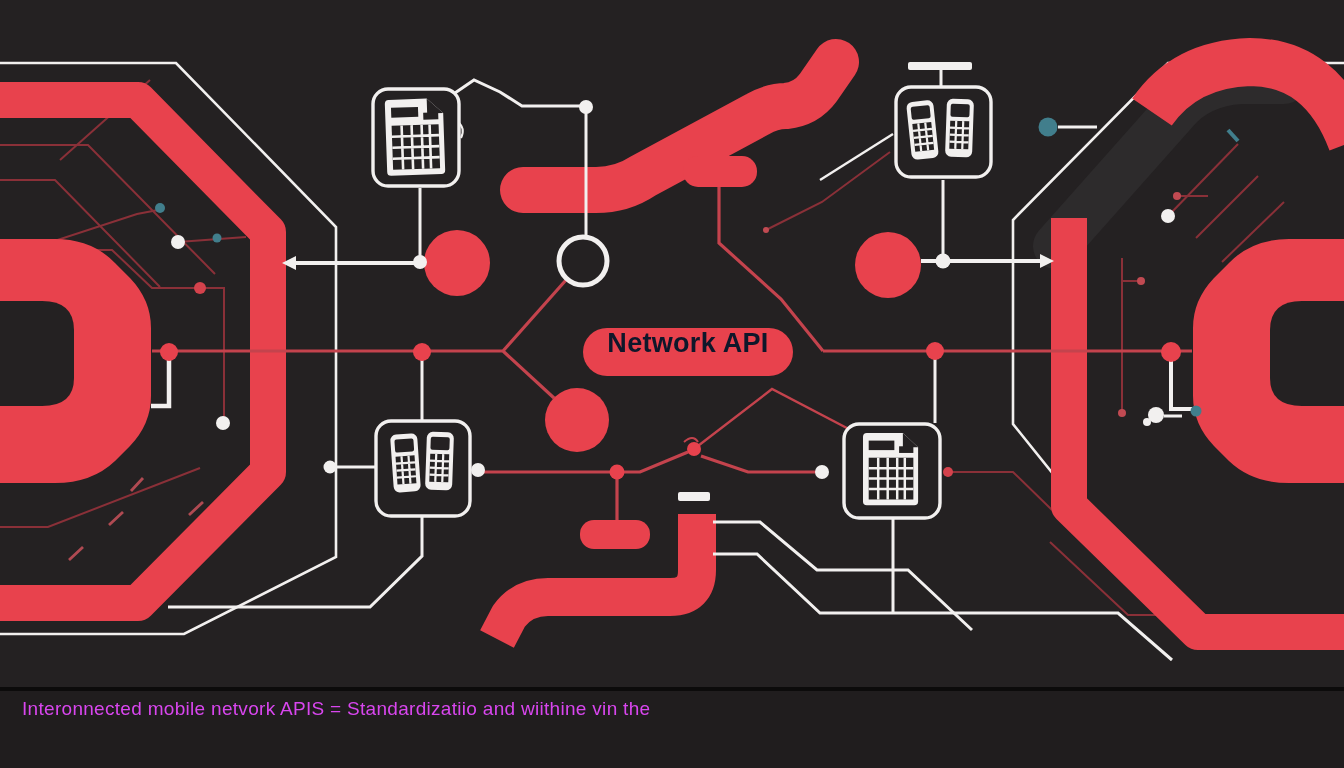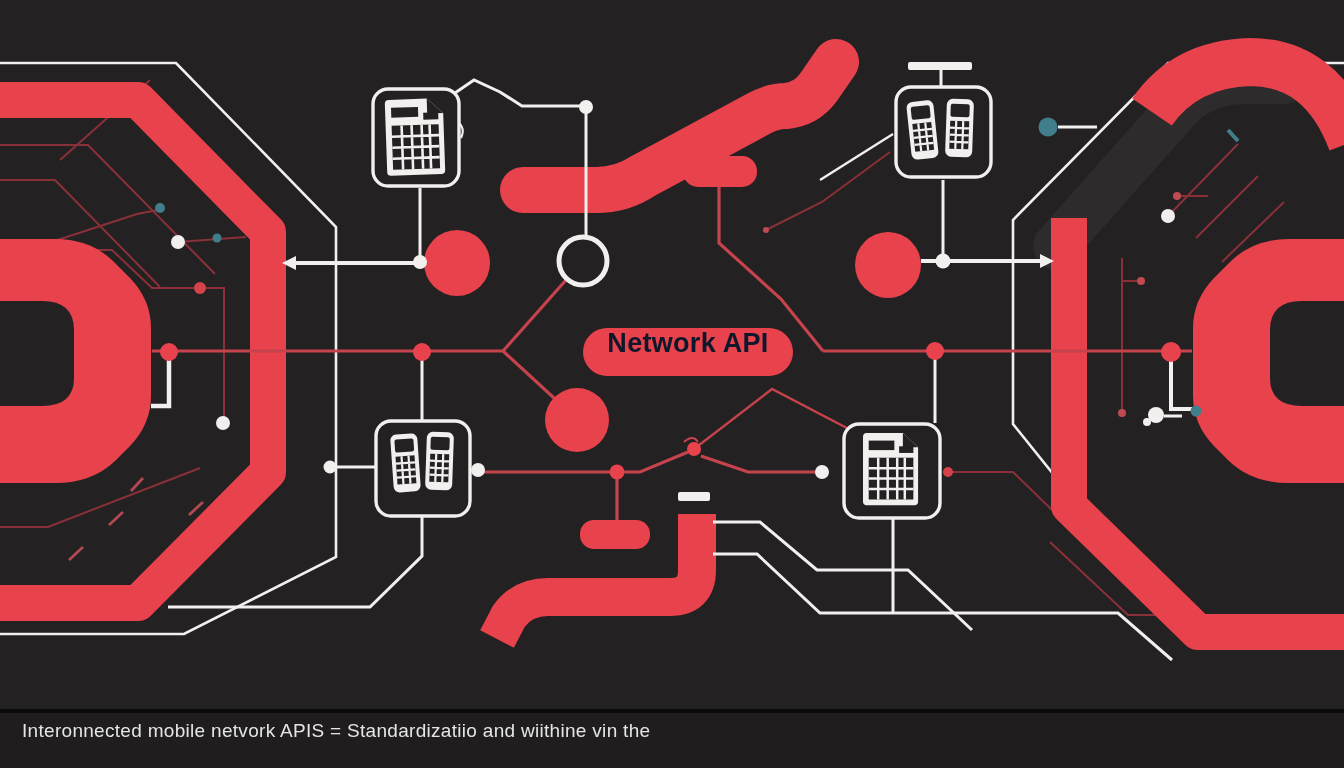--- a/index.html
+++ b/index.html
@@ -2,23 +2,23 @@
 <html><head>
 <meta charset="utf-8">
 <style>
   html,body{margin:0;padding:0;background:#000;}
   .stage{position:relative;width:1344px;height:768px;overflow:hidden;
          background:#242122;font-family:"Liberation Sans",sans-serif;}
   .art{position:absolute;left:0;top:0;}
   .api-pill{position:absolute;left:583px;top:320px;width:210px;height:48px;
     background:#e8424d;border-radius:26px;display:flex;align-items:flex-start;justify-content:center;
     color:#0f172a;font-weight:bold;font-size:27px;letter-spacing:.3px;margin-top:8px;}
-  .caption-bar{position:absolute;left:0;bottom:0;width:1344px;height:59px;
+  .caption-bar{position:absolute;left:0;bottom:0;width:1344px;height:81px;
     background:#201d1e;border-top:4px solid #0c0b0b;box-sizing:border-box;
-    color:#e5e5e5;font-size:19px;line-height:21px;padding:7px 0 0 22px;letter-spacing:.3px;}
+    color:#d946ef;font-size:19px;line-height:21px;padding:7px 0 0 22px;letter-spacing:.3px;}
 </style>
 </head>
 <body>
 
 <div class="stage">
 
 <svg class="art" width="1344" height="705" viewBox="0 0 1344 705">
   <defs>
     <g id="ph">
       <rect x="0" y="0" width="27" height="58" rx="6" fill="#f2f0ef"></rect>

